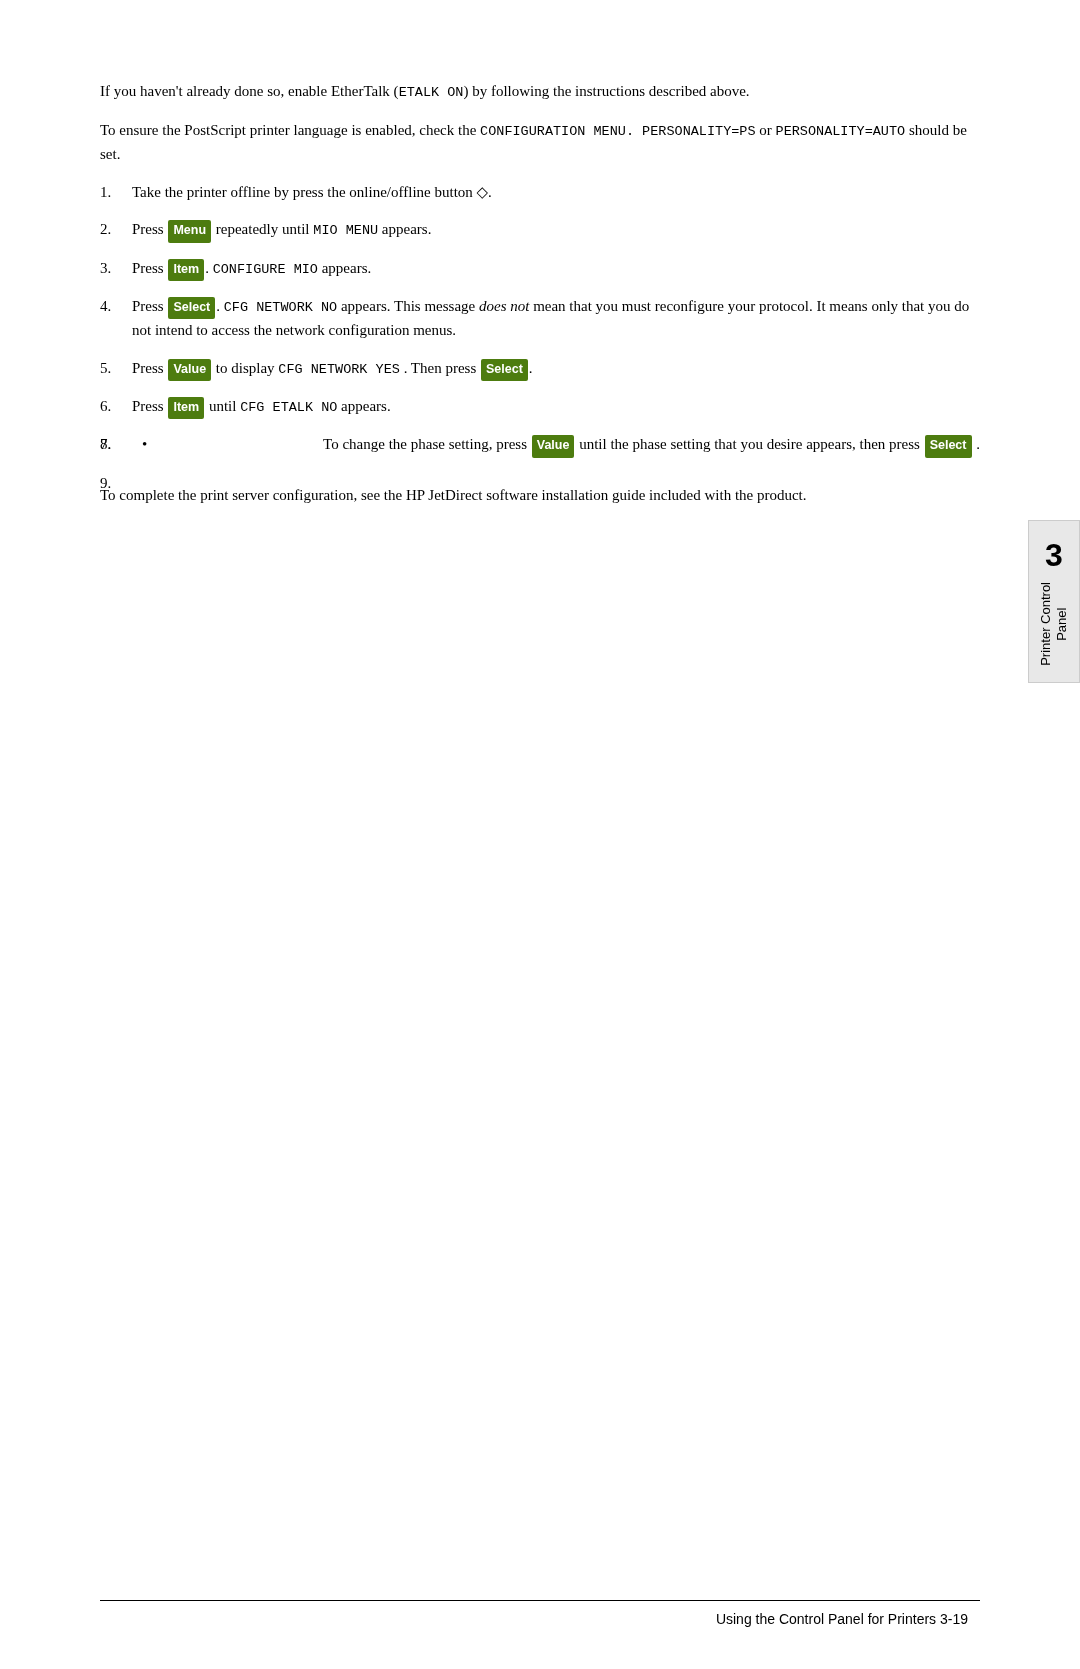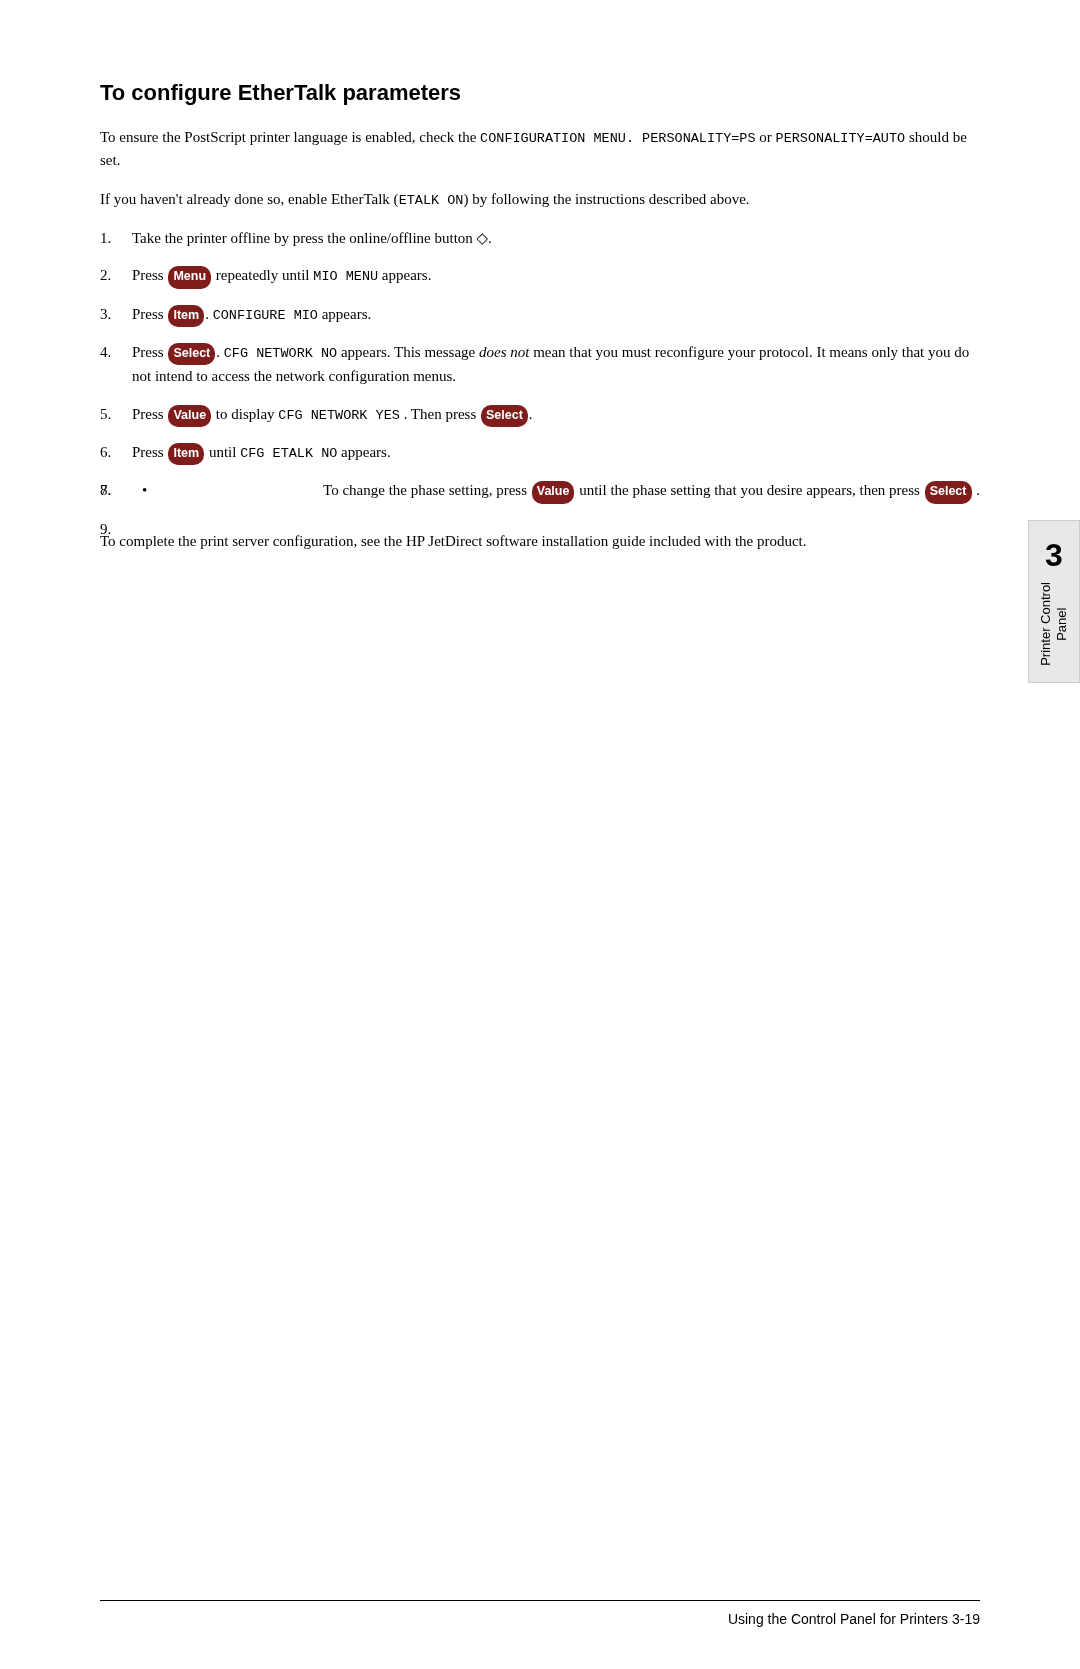--- a/index.html
+++ b/index.html
@@ -90,27 +90,27 @@
 
     .step-num {
       position: absolute;
       left: 0;
       top: 0;
       font-size: 15px;
     }
 
     .btn-label {
       display: inline-block;
-      background: #7f1d1d;
+      background: #4d7c0f;
       color: #fff;
       font-family: Arial, Helvetica, sans-serif;
       font-size: 12.5px;
       font-weight: bold;
       padding: 1px 5px 2px 5px;
-      border-radius: 10px;
+      border-radius: 2px;
       margin: 0 1px;
     }
 
     .bullet-list {
       list-style: none;
       margin: 10px 0 0 0;
       padding: 0;
       text-align: right;
     }
 
@@ -139,44 +139,43 @@
       position: absolute;
       bottom: 68px;
       left: 100px;
       right: 100px;
       border-top: 1px solid #000;
     }
 
     .footer-text {
       position: absolute;
       bottom: 42px;
-      right: 100px;
+      right: 112px;
       font-size: 14px;
       font-family: Arial, Helvetica, sans-serif;
       color: #000;
     }
 
     em {
       font-style: italic;
       text-align: center;
     }
   </style>
 </head>
 <body>
 
 <div class="page">
 
-  <h1>To configure EtherTalk parameters</h1>
+
+  <p class="intro-para">
+    If you haven't already done so, enable EtherTalk (<span class="mono">ETALK ON</span>) by following the instructions described above.
+  </p>
 
   <p class="intro-para">
     To ensure the PostScript printer language is enabled, check the <span class="mono">CONFIGURATION MENU. PERSONALITY=PS</span> <span>or</span> <span class="mono">PERSONALITY=AUTO</span> should be set.
-  </p>
-
-  <p class="intro-para">
-    If you haven't already done so, enable EtherTalk (<span class="mono">ETALK ON</span>) by following the instructions described above.
   </p>
 
   <ol class="steps-list">
 
     <li>
       <span class="step-num">1.</span>
       <span>Take the printer offline by press the online/offline button ◇.</span>
     </li>
 
     <li>

